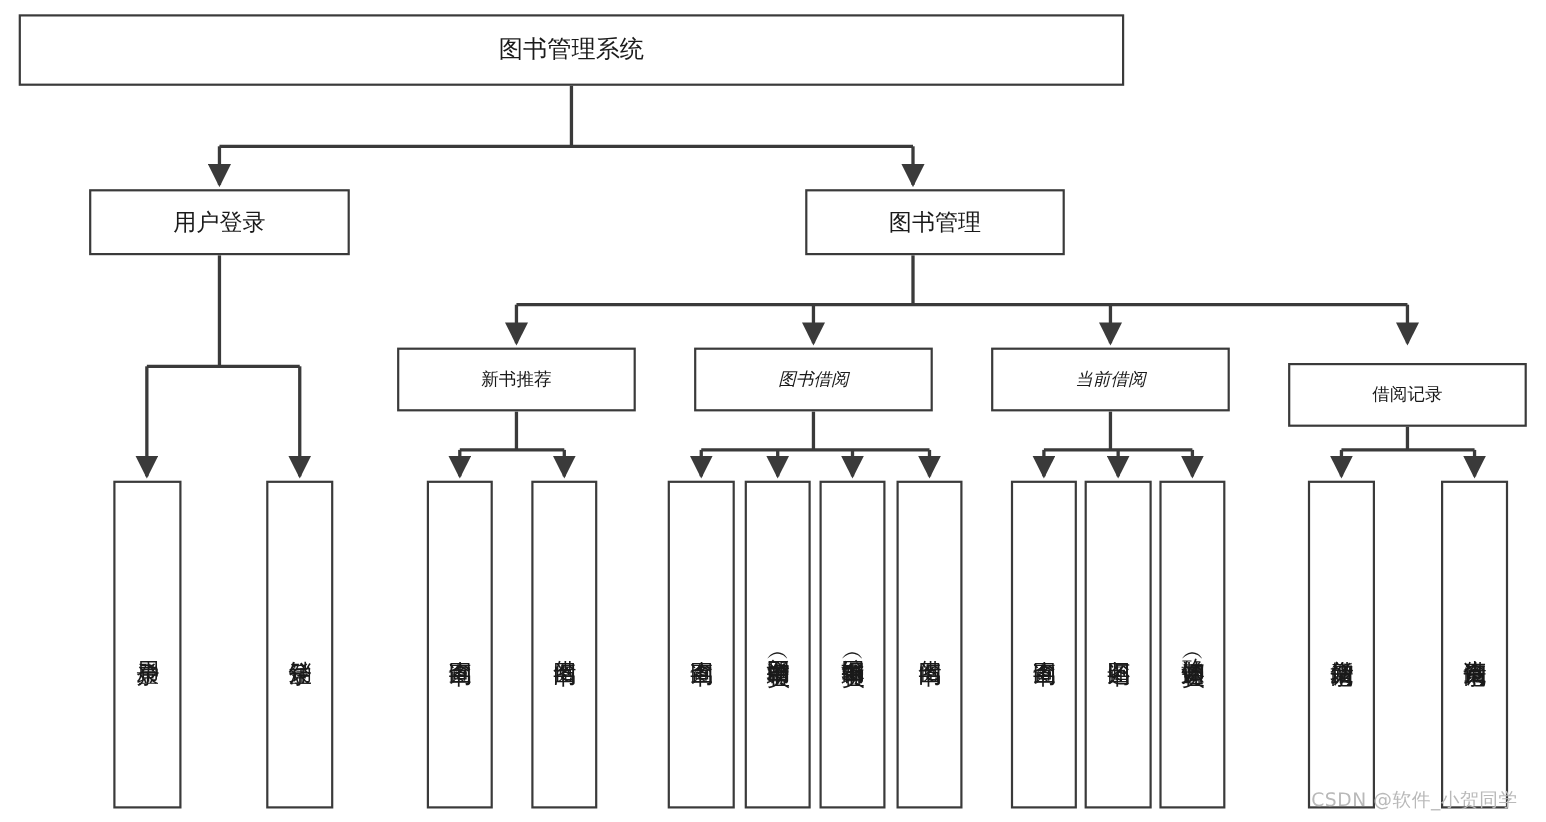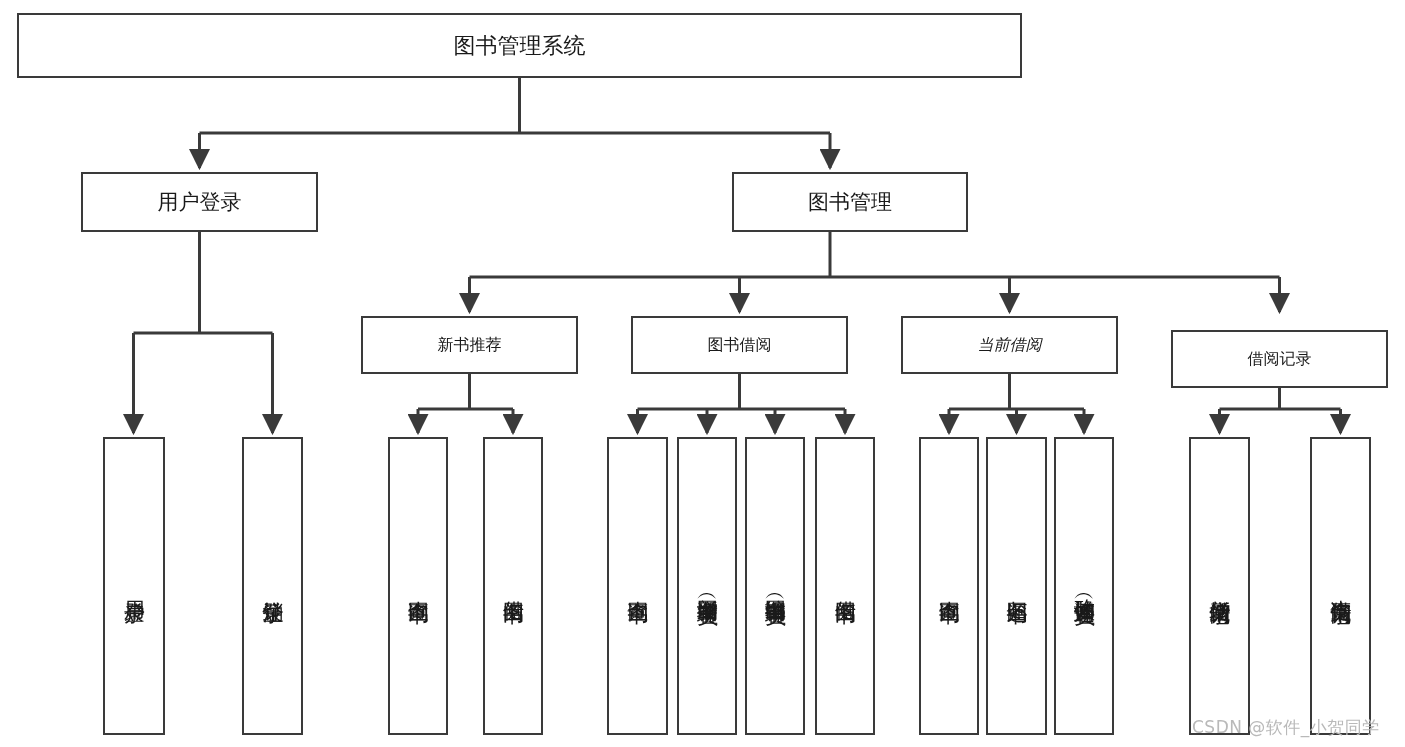--- a/index.html
+++ b/index.html
@@ -130,21 +130,21 @@
   <div class="node node-l2" style="left:81px; top:172px; width:237px; height:60px;">
     <span class="lbl">用户登录</span>
   </div>
   <div class="node node-l2" style="left:732px; top:172px; width:236px; height:60px;">
     <span class="lbl">图书管理</span>
   </div>
 
   <div class="node node-l3" style="left:361px; top:316px; width:217px; height:58px;">
     <span class="lbl">新书推荐</span>
   </div>
-  <div class="node node-l3" style="left:631px; top:316px; width:217px; height:58px;">
+  <div class="node node-l3" style="left:631px; top:316px; width:217px; height:58px;font-style:italic;">
     <span class="lbl">图书借阅</span>
   </div>
   <div class="node node-l3" style="left:901px; top:316px; width:217px; height:58px;font-style:italic;">
     <span class="lbl">当前借阅</span>
   </div>
   <div class="node node-l3" style="left:1171px; top:316px; width:217px; height:58px;margin-top:14px;">
     <span class="lbl">借阅记录</span>
   </div>
 
   <div class="node node-leaf" style="left:103px; top:437px; width:62px; height:298px;">

